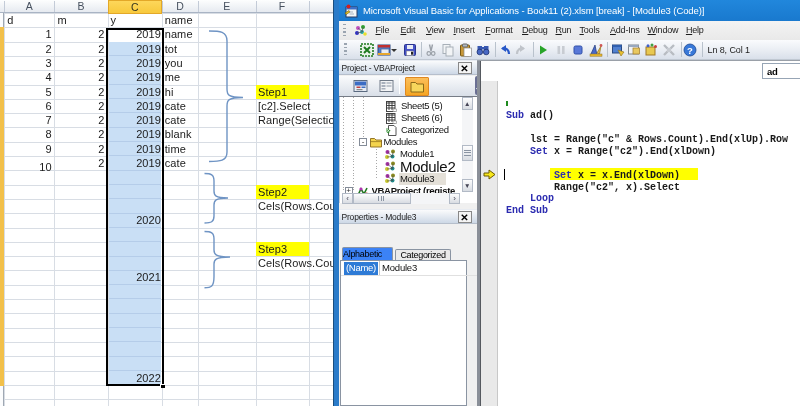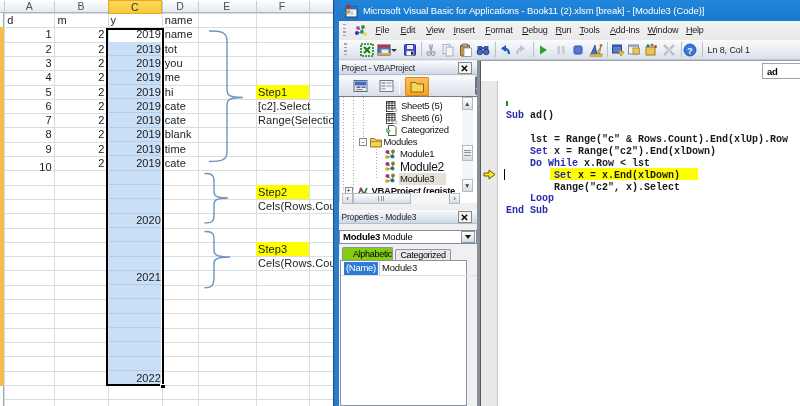--- a/index.html
+++ b/index.html
@@ -354,21 +354,21 @@
           <path d="M3.5,3 L8.5,7.5 M9,2.5 L8.5,7.5 M3,8 L8.5,7.5" stroke="#444" stroke-width="0.6"></path>
         </svg>
         <div style="position:absolute;left:60.5px;top:52.4px;font-size:9.5px;letter-spacing:-0.3px;color:#111;line-height:10.5px">Module1</div>
         <svg style="position:absolute;left:44px;top:64.0px" width="13" height="11" viewBox="0 0 13 11">
           <circle cx="3.5" cy="3" r="2" fill="#A030A0"></circle>
           <circle cx="9" cy="2.5" r="2" fill="#8A8A20"></circle>
           <circle cx="3" cy="8" r="2" fill="#C8C830"></circle>
           <circle cx="8.5" cy="7.5" r="2" fill="#208A8A"></circle>
           <path d="M3.5,3 L8.5,7.5 M9,2.5 L8.5,7.5 M3,8 L8.5,7.5" stroke="#444" stroke-width="0.6"></path>
         </svg>
-        <div style="position:absolute;left:60.5px;top:64.5px;font-size:12px;letter-spacing:-0.3px;color:#111;line-height:10.5px">Module2</div>
+        <div style="position:absolute;left:60.5px;top:64.5px;font-size:15px;letter-spacing:-0.3px;color:#111;line-height:10.5px">Module2</div>
         <div style="position:absolute;left:59.0px;top:76.1px;width:47px;height:11.5px;background:#E4E0D8"></div>
         <svg style="position:absolute;left:44px;top:76.1px" width="13" height="11" viewBox="0 0 13 11">
           <circle cx="3.5" cy="3" r="2" fill="#A030A0"></circle>
           <circle cx="9" cy="2.5" r="2" fill="#8A8A20"></circle>
           <circle cx="3" cy="8" r="2" fill="#C8C830"></circle>
           <circle cx="8.5" cy="7.5" r="2" fill="#208A8A"></circle>
           <path d="M3.5,3 L8.5,7.5 M9,2.5 L8.5,7.5 M3,8 L8.5,7.5" stroke="#444" stroke-width="0.6"></path>
         </svg>
         <div style="position:absolute;left:60.5px;top:76.6px;font-size:9.5px;letter-spacing:-0.3px;color:#111;line-height:10.5px">Module3</div>
         <div style="position:absolute;left:19.5px;top:41.3px;width:8px;height:8px;background:#fff;border:1px solid #848C98;font-size:8px;line-height:5.5px;text-align:center;color:#333">-</div>
@@ -387,27 +387,22 @@
 <div style="position:absolute;left:0;top:82px;width:10.5px;height:13px;background:linear-gradient(180deg,#FDFDFE,#D8DCE2);border:1px solid #B2BAC6;text-align:center;font-size:6.5px;line-height:12px;color:#445">▼</div>
 </div>
       <div style="position:absolute;left:3.5px;top:133px;width:118px;height:10.5px;background:#F4F5F7">
 <div style="position:absolute;left:0;top:0;width:11px;height:10.5px;background:linear-gradient(180deg,#FDFDFE,#D8DCE2);border:1px solid #B2BAC6;text-align:center;font-size:8px;line-height:9px;color:#445">‹</div>
 <div style="position:absolute;left:11px;top:0;width:58px;height:10.5px;background:linear-gradient(180deg,#FDFDFE,#D8DCE2);border:1px solid #B2BAC6"></div>
 <div style="position:absolute;left:36px;top:2.5px;width:7px;height:5.5px;background:repeating-linear-gradient(90deg,#8A94A2 0 1px,transparent 1px 2.6px)"></div>
 <div style="position:absolute;left:107px;top:0;width:11px;height:10.5px;background:linear-gradient(180deg,#FDFDFE,#D8DCE2);border:1px solid #B2BAC6;text-align:center;font-size:8px;line-height:9px;color:#445">›</div>
 </div>
       <div class="caption" style="top:149px">Properties - Module3</div>
       <div class="xbtn" style="left:119px;top:150.5px">✕</div>
-      <div style="position:absolute;left:0.5px;top:169.5px;width:137.5px;height:14.5px;background:#fff;border:1px solid #7F8EA0">
-<div style="position:absolute;left:3px;top:0.5px;font-size:9.5px;letter-spacing:-0.2px"><b>Module3</b> Module</div>
-<div style="position:absolute;right:0.5px;top:0.5px;width:14px;height:11.5px;background:linear-gradient(180deg,#FDFDFE,#D8DCE2);border:1px solid #8A94A2"></div>
-<div style="position:absolute;right:4.5px;top:4.5px;width:0;height:0;border-left:3.5px solid transparent;border-right:3.5px solid transparent;border-top:4.5px solid #111"></div>
-</div>
       <div style="position:absolute;left:0.5px;top:187px;width:138px;height:13.5px;">
-<div style="position:absolute;left:3px;top:0;width:51px;height:13.5px;background:#84cc16;border:1px solid #8A94A2;border-bottom:none;border-radius:2px 2px 0 0;font-size:9px;letter-spacing:-0.3px;text-align:right;line-height:13px">Alphabetic</div>
+<div style="position:absolute;left:3px;top:0;width:51px;height:13.5px;background:#3b82f6;border:1px solid #8A94A2;border-bottom:none;border-radius:2px 2px 0 0;font-size:9px;letter-spacing:-0.3px;text-align:left;line-height:13px">Alphabetic</div>
 <div style="position:absolute;left:56px;top:1.5px;width:56px;height:12px;background:#EAEAEA;border:1px solid #8A94A2;border-bottom:none;border-radius:2px 2px 0 0;font-size:9px;letter-spacing:-0.3px;text-align:center;line-height:11px">Categorized</div>
 </div>
       <div style="position:absolute;left:1px;top:200px;width:127.5px;height:146px;background:#fff;border:1px solid #8A94A2">
 <div style="position:absolute;left:3.5px;top:1px;width:34px;height:12.5px;background:#2E7BD6;color:#fff;font-size:9.5px;letter-spacing:-0.3px;line-height:12.5px;padding-left:2px">(Name)</div>
 <div style="position:absolute;left:41.5px;top:1px;font-size:9.5px;letter-spacing:-0.2px;line-height:12.5px;color:#111">Module3</div>
 <div style="position:absolute;left:0;top:14px;width:136px;height:1px;background:#E0E0E0"></div>
 <div style="position:absolute;left:38.5px;top:0;width:1px;height:14px;background:#C8C8C8"></div>
 </div>
     </div>
 
@@ -420,19 +415,18 @@
 <div style="position:absolute;left:148px;top:81px;width:16.5px;height:325px;background:#E9E9E9;border-right:1px solid #C8C8C8"></div>
 <div style="position:absolute;left:217px;top:167.9px;width:148px;height:12.2px;background:#FFFF00"></div>
 <svg style="position:absolute;left:150px;top:168.5px" width="13" height="11" viewBox="0 0 13 11">
   <path d="M1,4 L6,4 L6,1 L12,5.5 L6,10 L6,7 L1,7 Z" fill="#F8E81C" stroke="#6A5A00" stroke-width="1"></path>
 </svg>
 <div style="position:absolute;left:170.5px;top:168.5px;width:1.2px;height:11.5px;background:#000"></div>
 <div class="cl" style="left:173px;top:98.2px"><span style="display:inline-block;width:2px;height:5px;background:#1E8A1E;margin-top:2px"></span></div>
     <div class="cl" style="left:173px;top:110.1px"><span class="kb">Sub</span> ad()</div>
     <div class="cl" style="left:197px;top:133.9px">lst = Range("c" &amp; Rows.Count).End(xlUp).Row</div>
     <div class="cl" style="left:197px;top:145.8px"><span class="kb">Set</span> x = Range("c2").End(xlDown)</div>
-    <div class="cl" style="left:197px;top:157.7px"><span class="kb">Do</span> <span class="kb">While</span> x.Row &lt; lst</div>
     <div class="cl" style="left:221px;top:169.6px"><span class="kb">Set</span> x = x.End(xlDown)</div>
     <div class="cl" style="left:221px;top:181.5px">Range("c2", x).Select</div>
     <div class="cl" style="left:197px;top:193.4px"><span class="kb">Loop</span></div>
     <div class="cl" style="left:173px;top:205.3px"><span class="kb">End</span> <span class="kb">Sub</span></div>
 
 <div id="vbaborder"></div>
 </div>
 </body></html>

